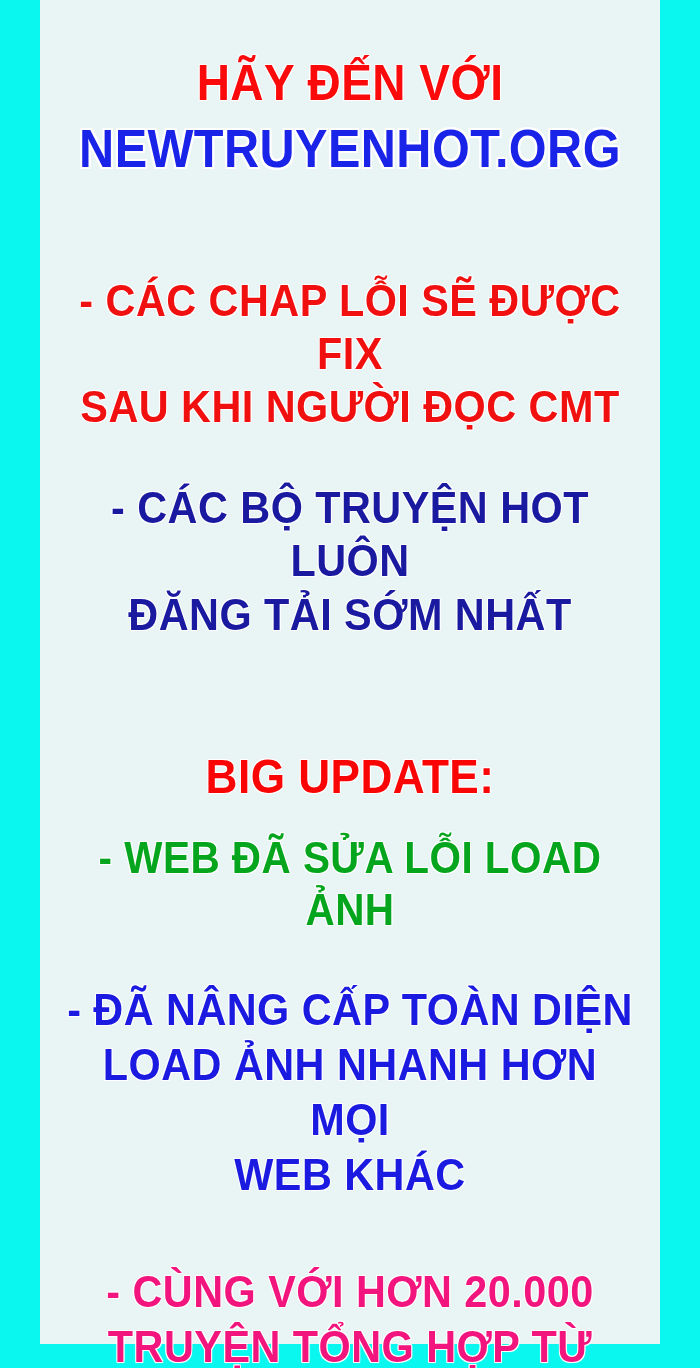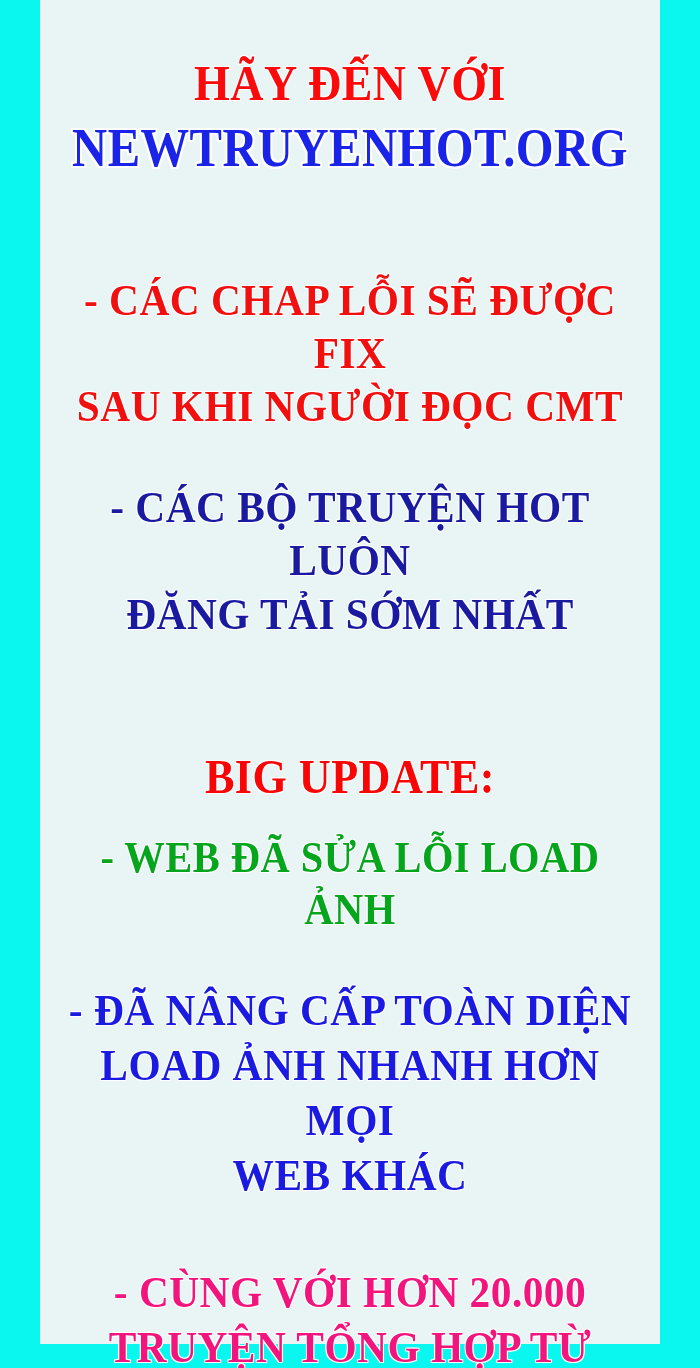--- a/index.html
+++ b/index.html
@@ -8,21 +8,21 @@
     background: #ffffff;
   }
 
   .banner {
     position: relative;
     width: 700px;
     height: 1368px;
     background: #0af7ef;          
     box-sizing: border-box;
     overflow: hidden;
-    font-family: Liberation Serif, serif;
+    font-family: Liberation Sans, sans-serif;
   }
 
   
   .panel {
     position: absolute;
     left: 40px;
     right: 40px;
     top: 0;
     bottom: 24px;
     background: #e9f4f4;

